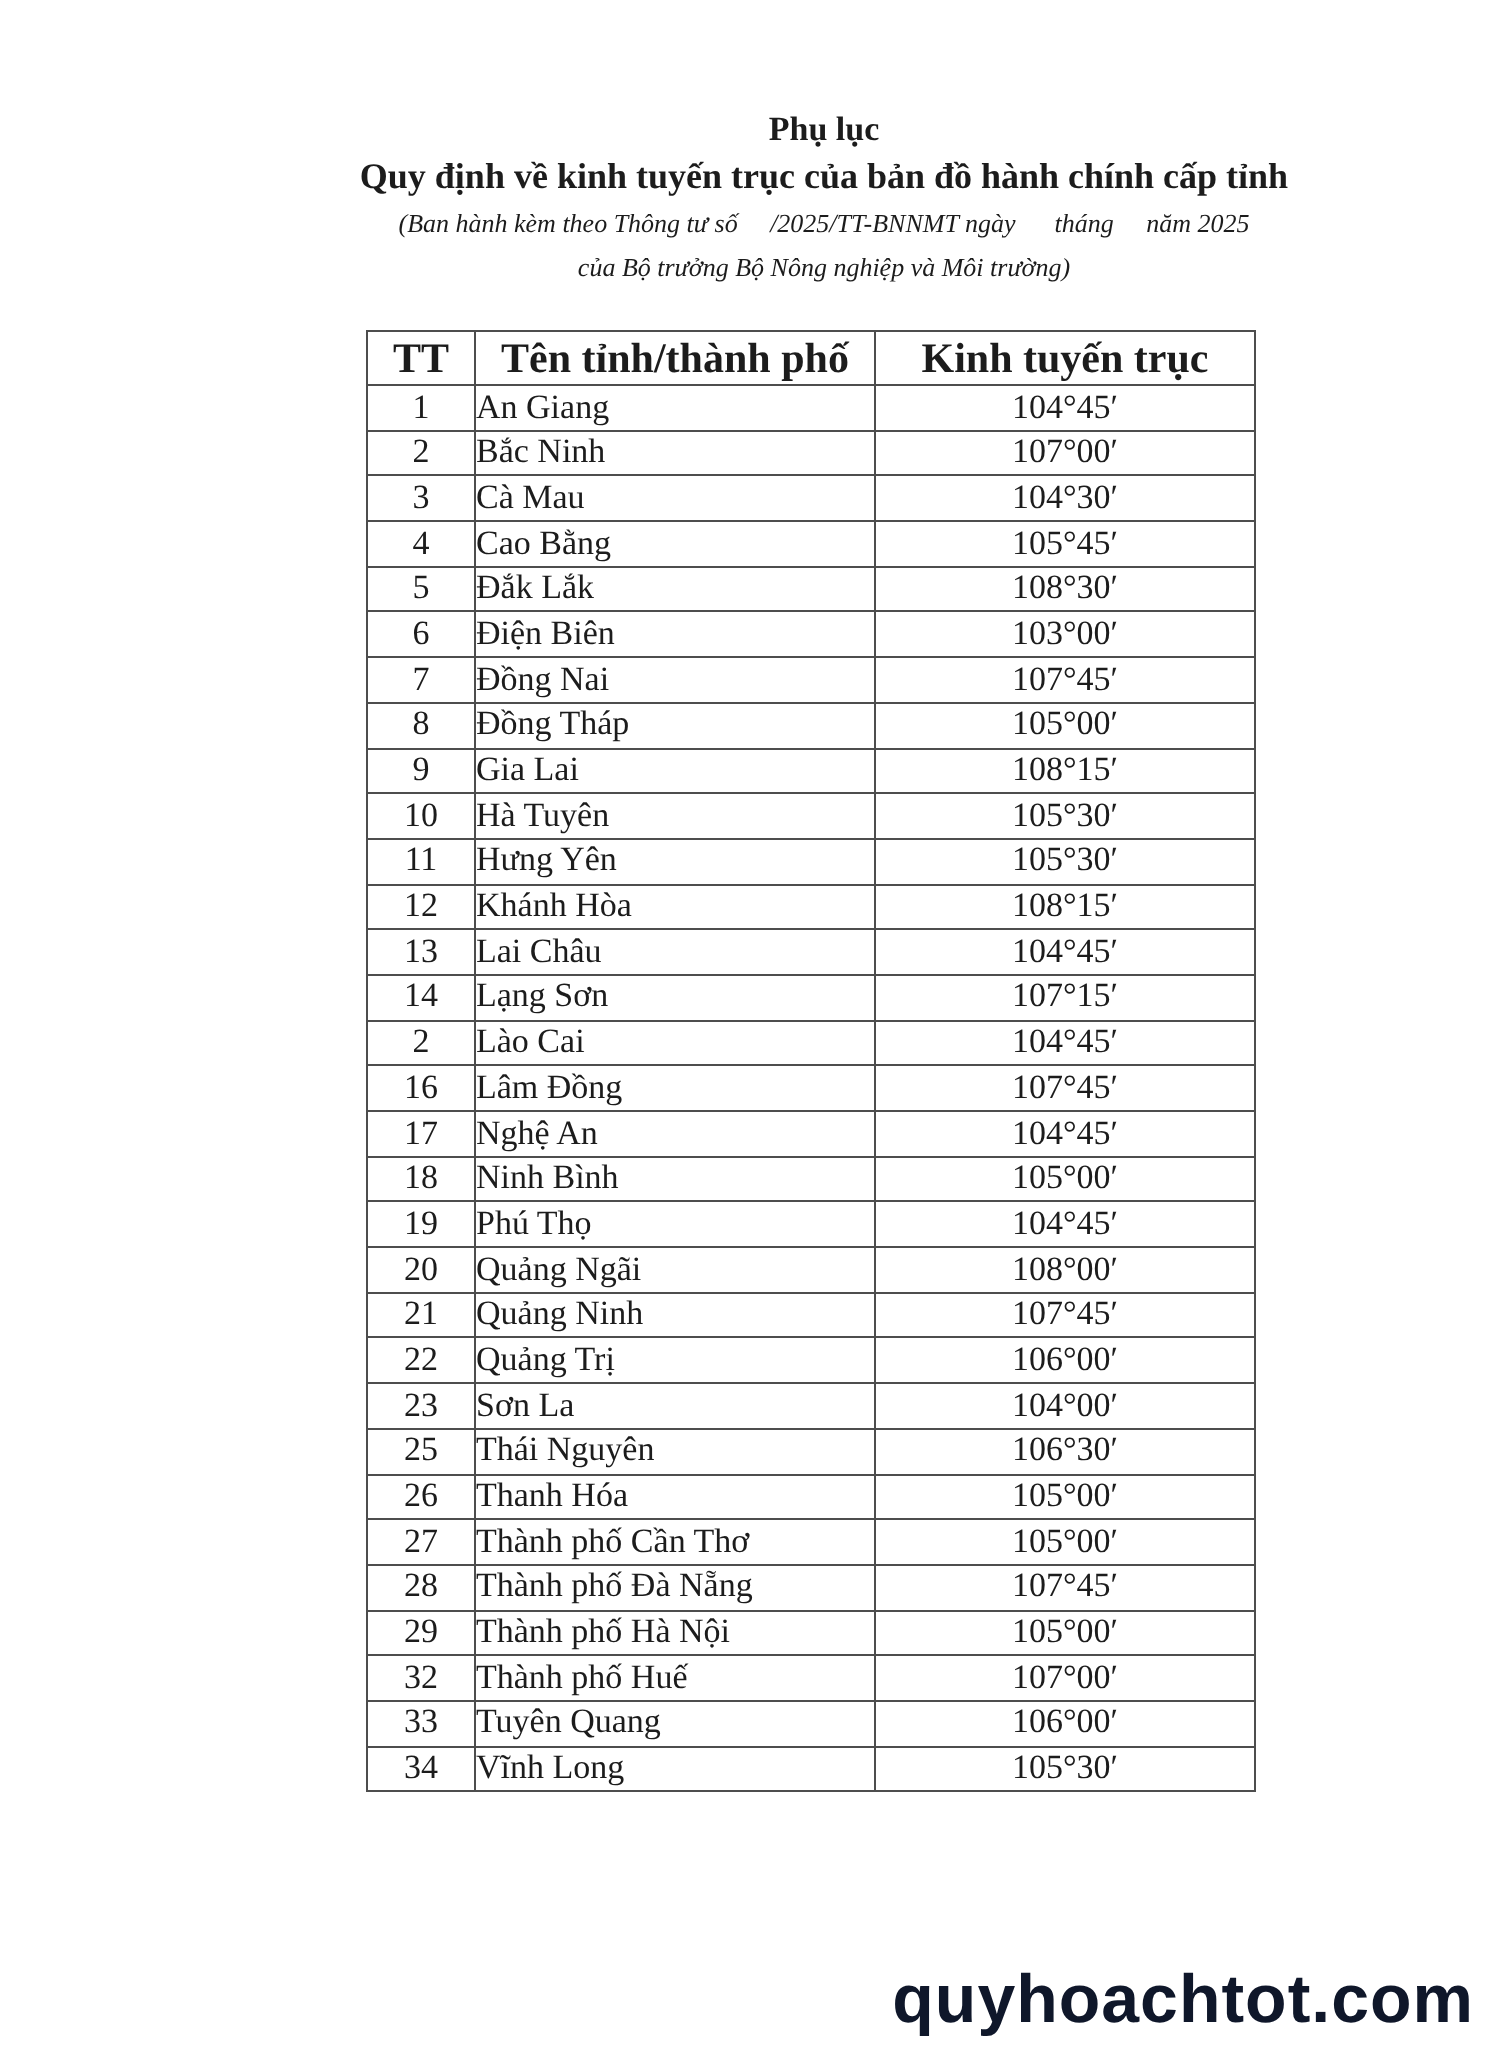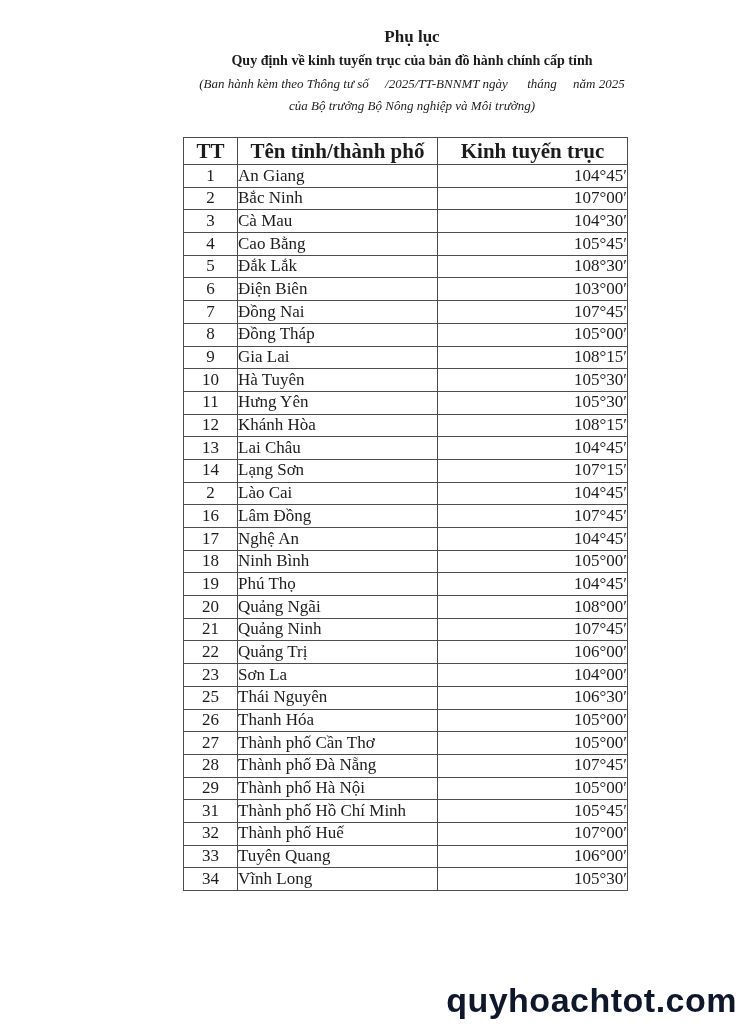--- a/index.html
+++ b/index.html
@@ -15,24 +15,25 @@
   .doc-header {
     padding-top: 26px;
     width: 640px;
     margin-left: 92px;
     text-align: center;
   }
   .appendix-label {
     font-weight: bold;
     font-size: 17px;
     line-height: 22px;
+    margin-top: 28px;
   }
   .doc-title {
     font-weight: bold;
-    font-size: 14px;
+    font-size: 18px;
     line-height: 25px;
   }
   .issuance-line {
     font-style: italic;
     font-size: 13px;
     line-height: 22px;
     white-space: pre;
   }
   table.meridian-table {
     border-collapse: collapse;
@@ -55,21 +56,21 @@
     height: 21.7px;
     padding: 0;
     vertical-align: middle;
     line-height: 1.1;
   }
   col.col-tt { width: 54px; }
   col.col-name { width: 200px; }
   col.col-meridian { width: 190px; }
   td.cell-tt { text-align: center; }
   td.cell-name { text-align: left; padding-left: 10px; }
-  td.cell-meridian { text-align: right; }
+  td.cell-meridian { text-align: center; }
   .watermark {
     position: absolute;
     right: 12px;
     bottom: 4px;
     font-family: "Liberation Sans", "DejaVu Sans", sans-serif;
     font-weight: bold;
     font-size: 34px;
     letter-spacing: 0.5px;
   }
 </style>
@@ -233,25 +234,20 @@
           <td class="cell-tt">28</td>
           <td class="cell-name">Thành phố Đà Nẵng</td>
           <td class="cell-meridian">107°45′</td>
         </tr>
         <tr>
           <td class="cell-tt">29</td>
           <td class="cell-name">Thành phố Hà Nội</td>
           <td class="cell-meridian">105°00′</td>
         </tr>
         <tr>
-          <td class="cell-tt">31</td>
-          <td class="cell-name">Thành phố Hồ Chí Minh</td>
-          <td class="cell-meridian">105°45′</td>
-        </tr>
-        <tr>
           <td class="cell-tt">32</td>
           <td class="cell-name">Thành phố Huế</td>
           <td class="cell-meridian">107°00′</td>
         </tr>
         <tr>
           <td class="cell-tt">33</td>
           <td class="cell-name">Tuyên Quang</td>
           <td class="cell-meridian">106°00′</td>
         </tr>
         <tr>

